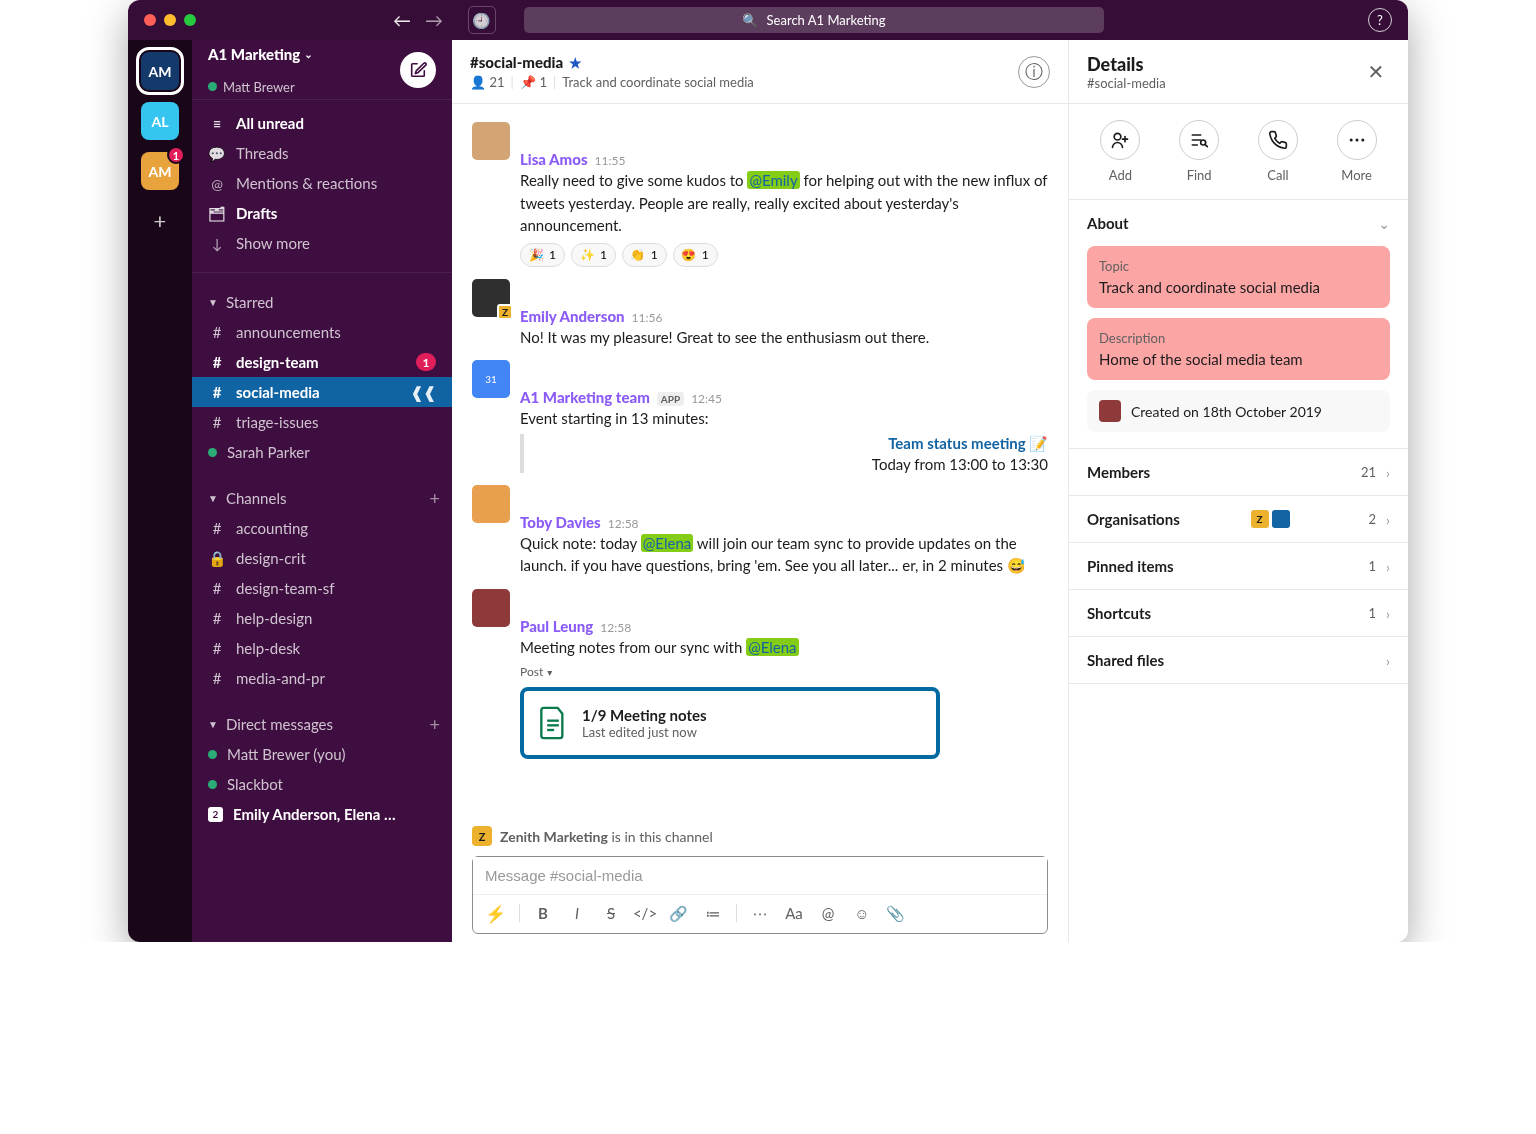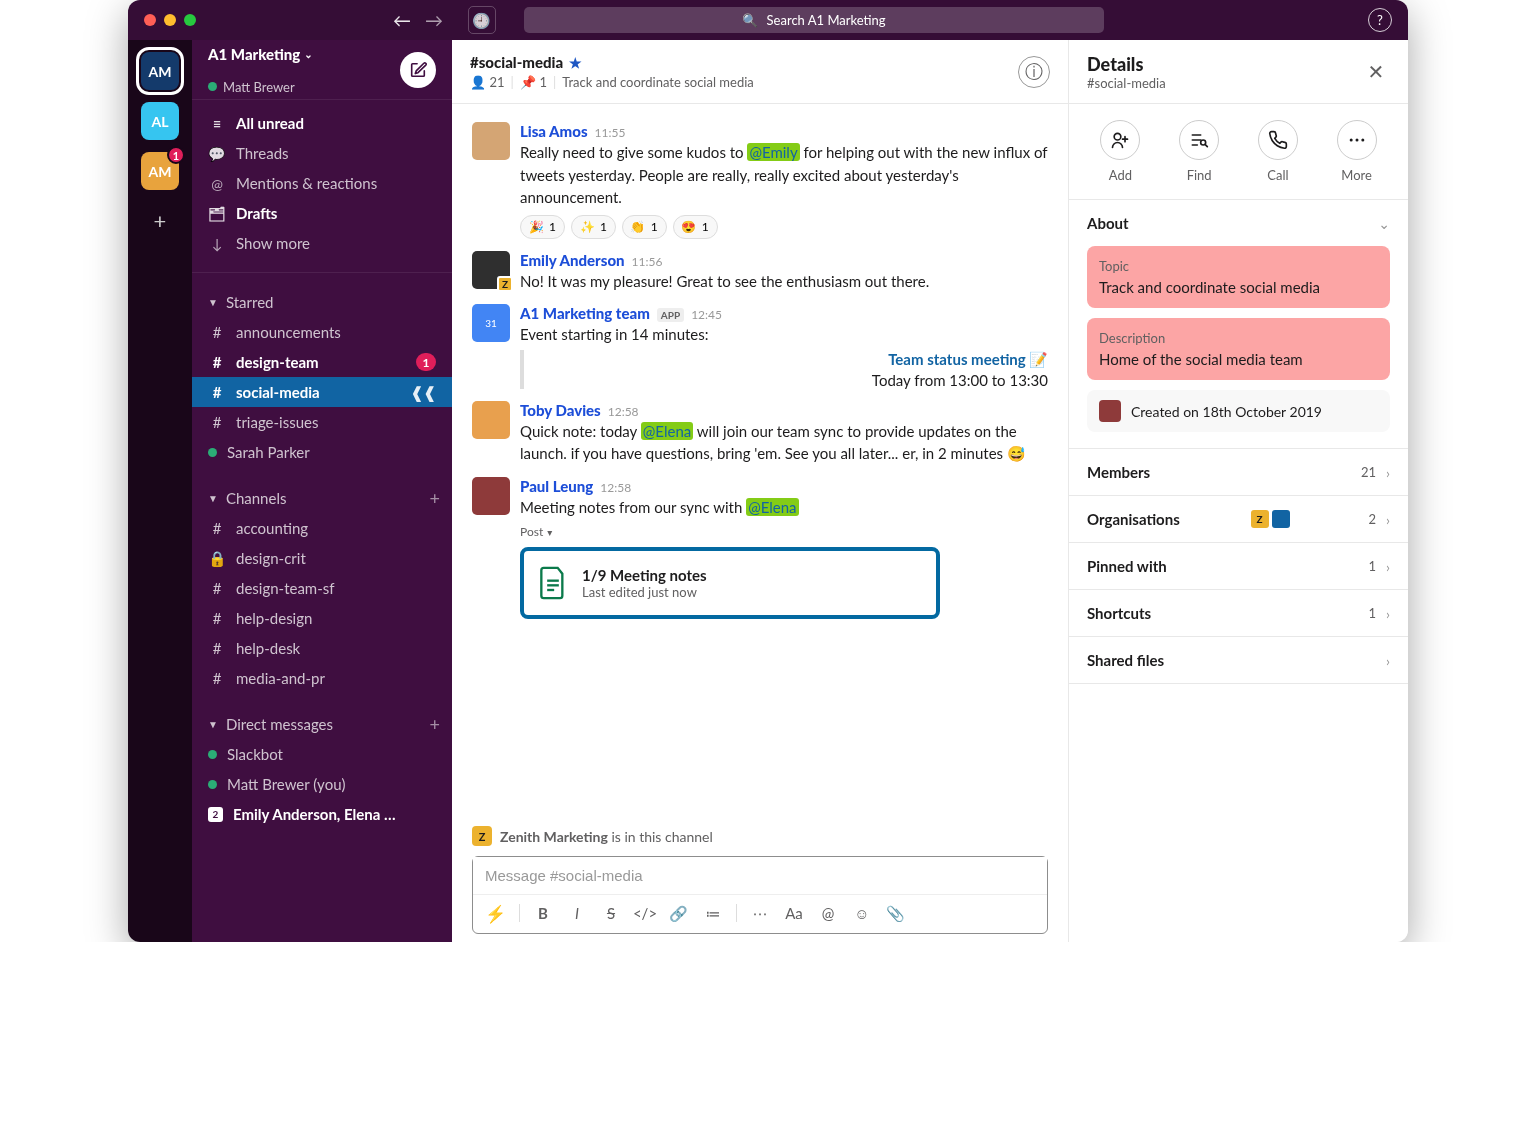--- a/index.html
+++ b/index.html
@@ -52,21 +52,21 @@
 .chan-meta { font-size:13px; color:#616061; display:flex; align-items:center; gap:6px;}
 .chan-meta .sep { color:#ddd; }
 .info-btn { margin-left:auto; width:32px; height:32px; display:flex; align-items:center; justify-content:center; color:#616061; font-size:18px; cursor:pointer; border:1.5px solid #999; border-radius:50%;}
 .messages { flex:1; overflow-y:auto; padding:12px 0;}
 .msg { display:flex; gap:10px; padding:6px 20px;}
 .avatar { width:38px; height:38px; border-radius:5px; flex-shrink:0; display:flex; align-items:center; justify-content:center; font-size:20px; color:#fff;}
 .avatar.lisa{background:#d4a574;} .avatar.emily{background:#2f2f2f; position:relative;} .avatar.cal{background:#4285f4; font-weight:400; font-size:10px;} .avatar.toby{background:#e8a04e;} .avatar.paul{background:#8e3a3a;}
 .avatar .z-corner { position:absolute; bottom:-3px; right:-3px; width:16px; height:16px; background:#ecb22e; color:#1d1c1d; font-size:10px; font-weight:700; border-radius:3px; display:flex; align-items:center; justify-content:center; border:2px solid #fff;}
 .msg-body { flex:1; min-width:0;}
 .msg-head { display:flex; align-items:baseline; gap:7px; margin-bottom:1px;}
-.msg-author { font-weight:900; color:#1d4ed8; font-size:15px;}
+.msg-author { font-weight:900; color:#8b5cf6; font-size:15px;margin-top:28px;}
 .app-pill { background:#eee; color:#616061; font-size:10px; font-weight:700; padding:1px 4px; border-radius:3px;}
 .msg-time { font-size:12px; color:#999;}
 .msg-text { font-size:15px; color:#1d1c1d; line-height:1.5;}
 .mention { color:#1264a3; background:#84cc16; padding:0 2px; border-radius:3px;}
 .reactions { display:flex; gap:6px; margin-top:6px;}
 .reaction { display:flex; align-items:center; gap:5px; height:24px; padding:0 8px; border:1px solid #ddd; border-radius:12px; background:#f8f8f8; font-size:12px; cursor:pointer;}
 .event-block { border-left:4px solid #ddd; padding-left:12px; margin-top:4px;text-align:right;}
 .event-title { color:#1264a3; font-weight:700; font-size:15px;}
 .event-time { font-size:15px; color:#1d1c1d; margin-top:2px;}
 .post-label { font-size:12px; color:#616061; margin-top:6px; display:flex; align-items:center; gap:4px; cursor:pointer;}
@@ -253,25 +253,25 @@
       </div>
       <div class="sb-section">
         <div class="sb-heading">
           <span class="caret">▼</span>
           <span class="hlabel">Direct messages</span>
           <span class="plus">+</span>
         </div>
         <div id="sb-dms">
             <div class="sb-item">
               <span class="presence-sm "></span>
+              <span class="label">Matt Brewer (you)</span>
+            </div>
+            <div class="sb-item">
+              <span class="presence-sm "></span>
               <span class="label">Slackbot</span>
-            </div>
-            <div class="sb-item">
-              <span class="presence-sm "></span>
-              <span class="label">Matt Brewer (you)</span>
             </div>
             <div class="sb-item bold">
               <span class="dm-num">2</span>
               <span class="label">Emily Anderson, Elena …</span>
             </div>
           </div>
       </div>
     </div>
 
     <div class="main">
@@ -334,21 +334,21 @@
             </div>
           </div>
           <div class="msg">
             <div class="avatar cal">31</div>
             <div class="msg-body">
               <div class="msg-head">
                 <span class="msg-author">A1 Marketing team</span>
                 <span class="app-pill">APP</span>
                 <span class="msg-time">12:45</span>
               </div>
-              <div class="msg-text">Event starting in 14 minutes:</div>
+              <div class="msg-text">Event starting in 13 minutes:</div>
               <div class="event-block">
                 <div class="event-title">Team status meeting <span>📝</span></div>
                 <div class="event-time">Today from 13:00 to 13:30</div>
               </div>
             </div>
           </div>
           <div class="msg">
             <div class="avatar toby"></div>
             <div class="msg-body">
               <div class="msg-head">
@@ -507,21 +507,21 @@
               <span class="chips">
                 <span class="org-chip z">Z</span>
                 <span class="org-chip b"></span>
               </span>
               <span class="count">2</span>
               <span class="chev">›</span>
             </div>
           </div>
           <div class="detail-section">
             <div class="detail-head">
-              <span class="detail-head-title">Pinned with</span>
+              <span class="detail-head-title">Pinned items</span>
               <span class="count">1</span>
               <span class="chev">›</span>
             </div>
           </div>
           <div class="detail-section">
             <div class="detail-head">
               <span class="detail-head-title">Shortcuts</span>
               <span class="count">1</span>
               <span class="chev">›</span>
             </div>

